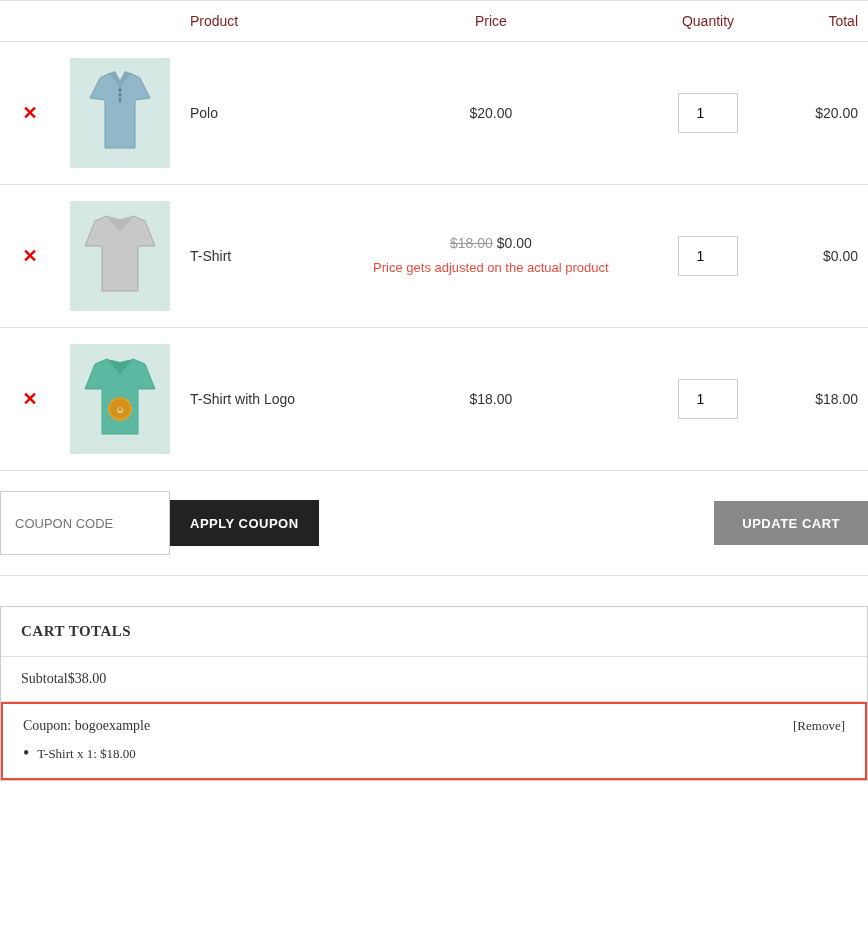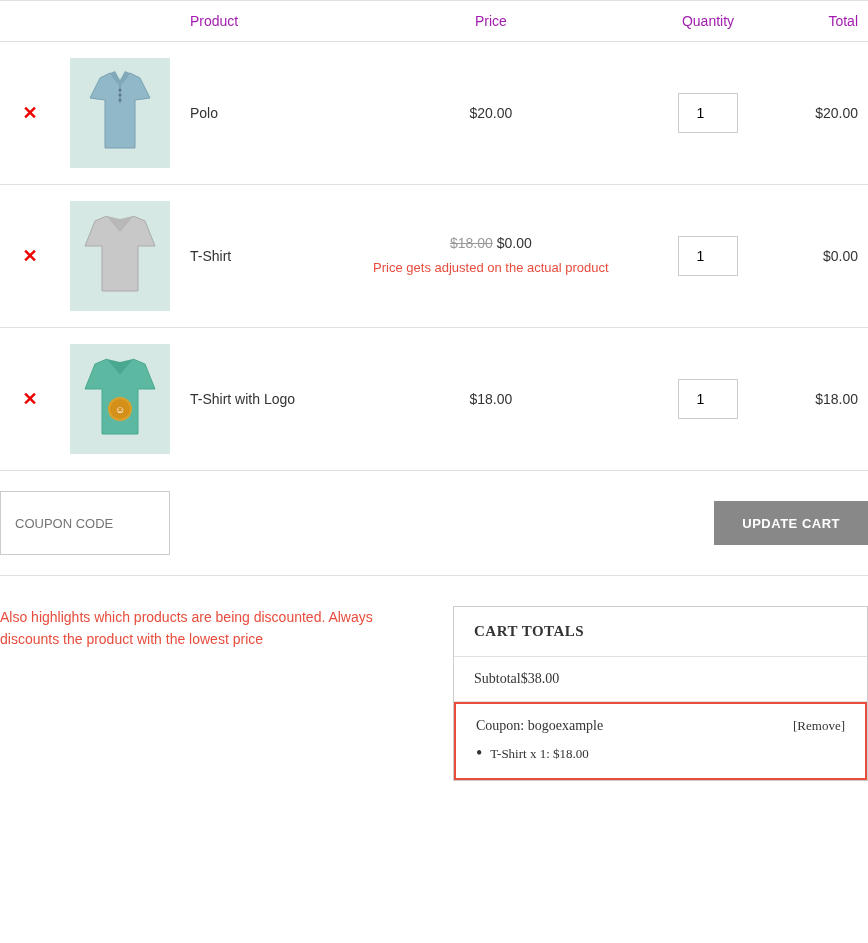--- a/index.html
+++ b/index.html
@@ -1,20 +1,20 @@
 <!DOCTYPE html>
 <html><head>
   <meta charset="utf-8">
   <style>
     * { box-sizing: border-box; margin: 0; padding: 0; }
     body { font-family: Arial, sans-serif; font-size: 14px; color: #333; background: #fff; width: 868px; }
 
     .cart-table { width: 100%; border-collapse: collapse; }
     .cart-table thead tr { border-bottom: 1px solid #e0e0e0; border-top: 1px solid #e0e0e0; }
-    .cart-table thead th { padding: 12px 10px; font-weight: normal; color: #a21caf; font-size: 14px; }
+    .cart-table thead th { padding: 12px 10px; font-weight: normal; color: #7f1d1d; font-size: 14px; }
     .cart-table tbody tr { border-bottom: 1px solid #e0e0e0; }
     .cart-table td { padding: 16px 10px; vertical-align: middle; }
 
     .col-remove { width: 60px; text-align: center; }
     .col-image { width: 120px; text-align: center; }
     .col-product { text-align: left; }
     .col-price { text-align: center; }
     .col-quantity { text-align: center; width: 120px; }
     .col-total { text-align: right; width: 100px; }
 
@@ -148,27 +148,25 @@
     </td>
     <td class="col-total">
       <span>$18.00</span>
     </td>
   </tr>
     </tbody>
 </table>
 
 <div class="coupon-row">
   <input class="coupon-input" type="text" placeholder="COUPON CODE" style="">
+  <button class="apply-btn">APPLY COUPON</button>
   <button class="update-btn">UPDATE CART</button>
 </div>
 
 <div class="bottom-section">
-  <div class="left-note">
-    <p>Also highlights which products are being discounted. Always discounts the product with the lowest price</p>
-  </div>
   <div class="cart-totals">
     <div class="cart-totals-title">CART TOTALS</div>
     <div class="totals-row">
       <span class="label">Subtotal</span>
       <span class="value">$38.00</span>
     </div>
     <div class="coupon-block">
       <div class="coupon-header">
         <span class="coupon-name">Coupon: bogoexample</span>
         <span class="remove-link">[Remove]</span>

